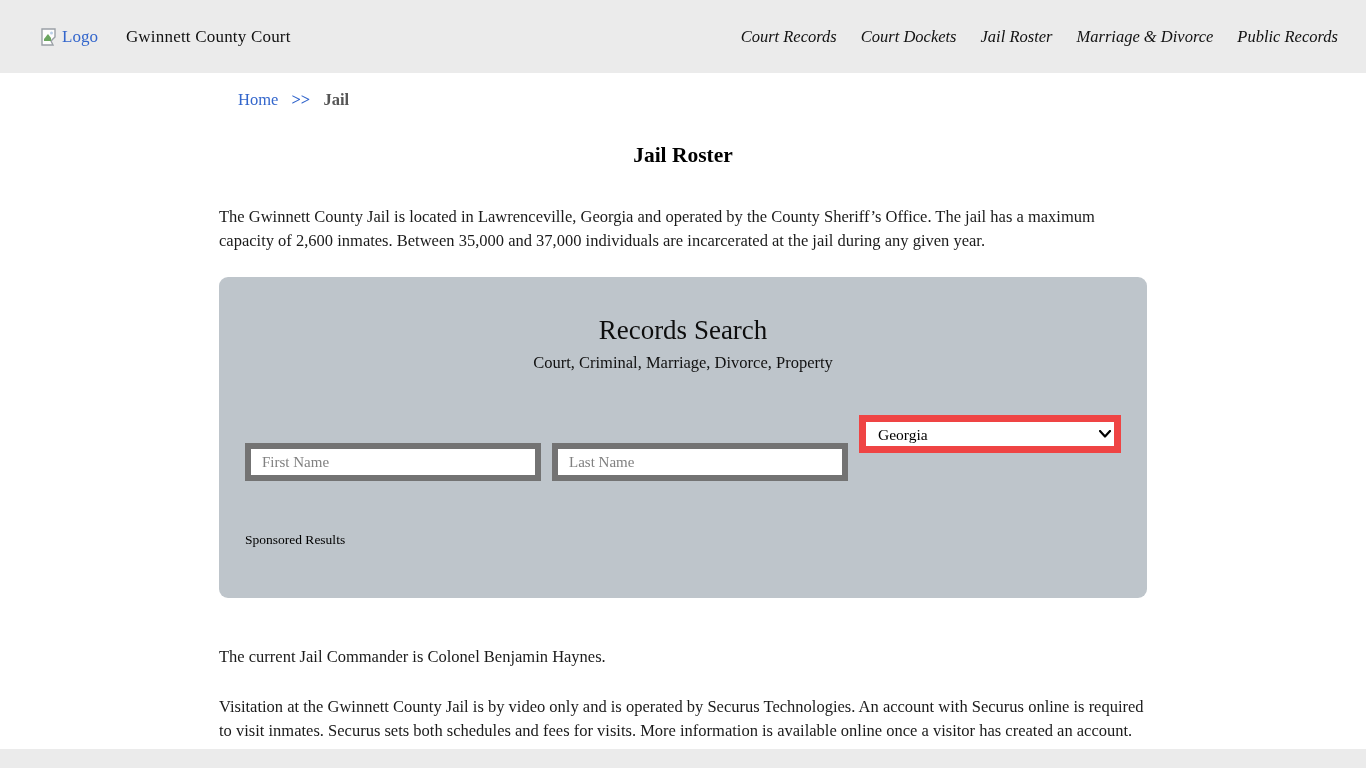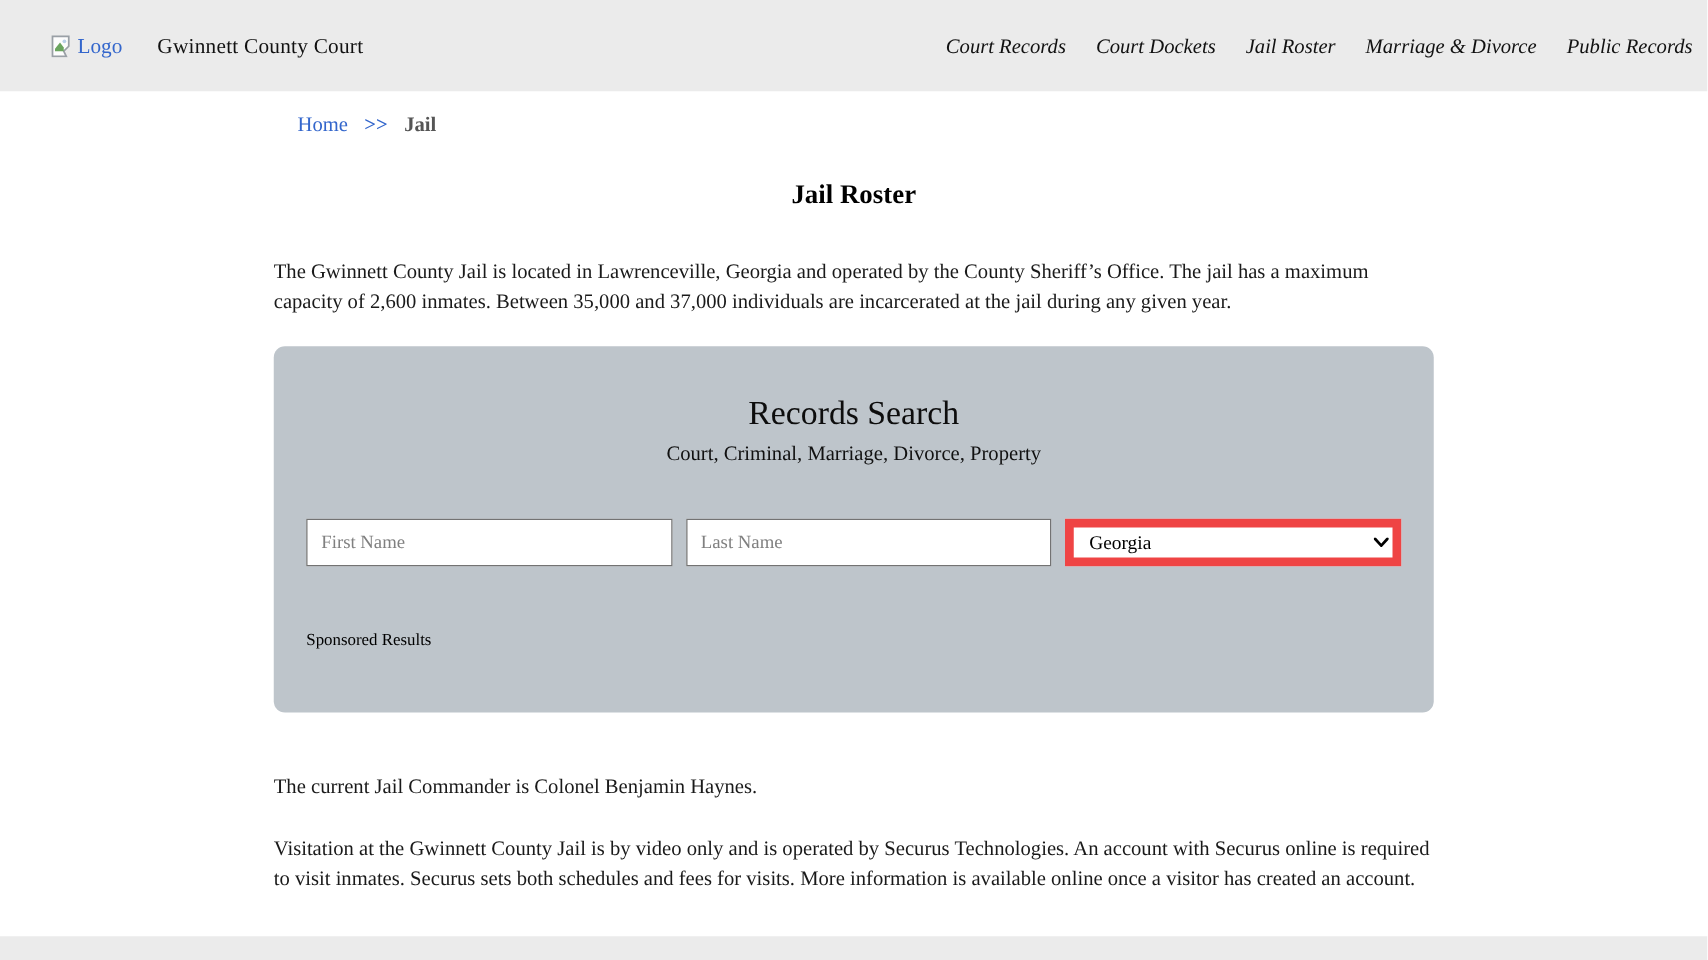--- a/index.html
+++ b/index.html
@@ -11,21 +11,21 @@
     position: relative;
     overflow: hidden;
   }
 
   
   .site-header {
     height: 73px;
     background: #ebebeb;
     display: flex;
     align-items: center;
-    padding: 0 12px 0 40px;
+    padding: 0 28px 0 40px;
   }
   .logo-link {
     display: inline-flex;
     align-items: center;
     gap: 2px;
     color: #3366cc;
     font-size: 17px;
     text-decoration: none;
     cursor: pointer;
   }
@@ -96,27 +96,28 @@
     margin-top: 7px;
     color: #111;
   }
   .search-form {
     display: flex;
     gap: 11px;
     margin-top: 42px;
   }
   .search-form > * { flex: 1 1 0; height: 38px; }
   .search-form input[type="text"] {
-    border: 1px solid #737373;
+    border: 6px solid #737373;
     background: #ffffff;
     padding: 0 11px;
     font-family: "Liberation Serif", serif;
     font-size: 15px;
     color: #222;
     outline: none;
+    margin-top: 28px;
   }
   .search-form input::placeholder { color: #808080; opacity: 1; }
   .select-wrap { position: relative; }
   .select-wrap select {
     width: 100%; height: 100%;
     border: 7px solid #ef4444;
     background: #ffffff;
     padding: 0 30px 0 12px;
     font-family: "Liberation Serif", serif;
     font-size: 15.5px;

